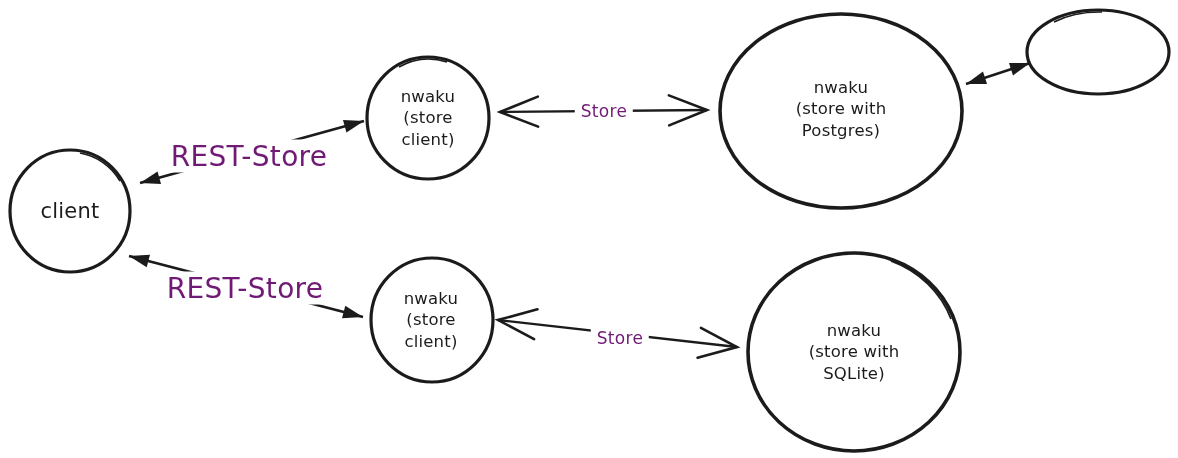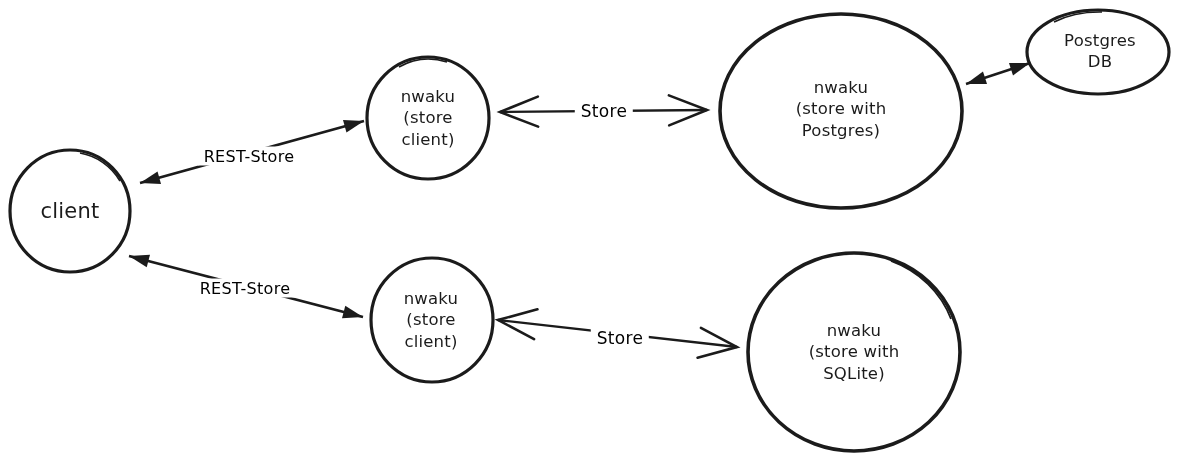--- a/index.html
+++ b/index.html
@@ -31,24 +31,24 @@
     letter-spacing: 0.2px;
   }
   .node-label.big { font-size: 21px; }
   .node-label.med { font-size: 16.5px; }
   .edge-label {
     position: absolute;
     transform: translate(-50%, -50%);
     background: #ffffff;
     padding: 0 6px;
     white-space: nowrap;
-    color: #000000;
+    color: #701a75;
     letter-spacing: 0.3px;
   }
-  .edge-label.big { font-size: 16px; }
+  .edge-label.big { font-size: 28px; }
   .edge-label.sm { font-size: 17px; }
 </style>
 </head>
 <body>
 
 <div class="canvas">
 
   <svg width="1178" height="458" viewBox="0 0 1178 458">
     <defs>
       <marker id="mSolid" markerUnits="userSpaceOnUse" markerWidth="24" markerHeight="18" refX="21" refY="8" orient="auto-start-reverse">
@@ -82,22 +82,20 @@
     <path d="M498,320 L737,347" fill="none" stroke="#1b1b1b" stroke-width="2.4" marker-start="url(#mChevron)" marker-end="url(#mChevron)"></path>
   </svg>
 
   <div class="node-label big" style="left:70px; top:212px;">client</div>
   <div class="node-label med" style="left:428px; top:118px;">nwaku
 (store
 client)</div>
   <div class="node-label med" style="left:841px; top:109px;">nwaku
 (store with
 Postgres)</div>
-  <div class="node-label med" style="left:1100px; top:51px;">Postgres
-DB</div>
   <div class="node-label med" style="left:431px; top:320px;">nwaku
 (store
 client)</div>
   <div class="node-label med" style="left:854px; top:352px;">nwaku
 (store with
 SQLite)</div>
 
   <div class="edge-label big" style="left:249px; top:156px;">REST-Store</div>
   <div class="edge-label sm" style="left:604px; top:111px;">Store</div>
   <div class="edge-label big" style="left:245px; top:288px;">REST-Store</div>

